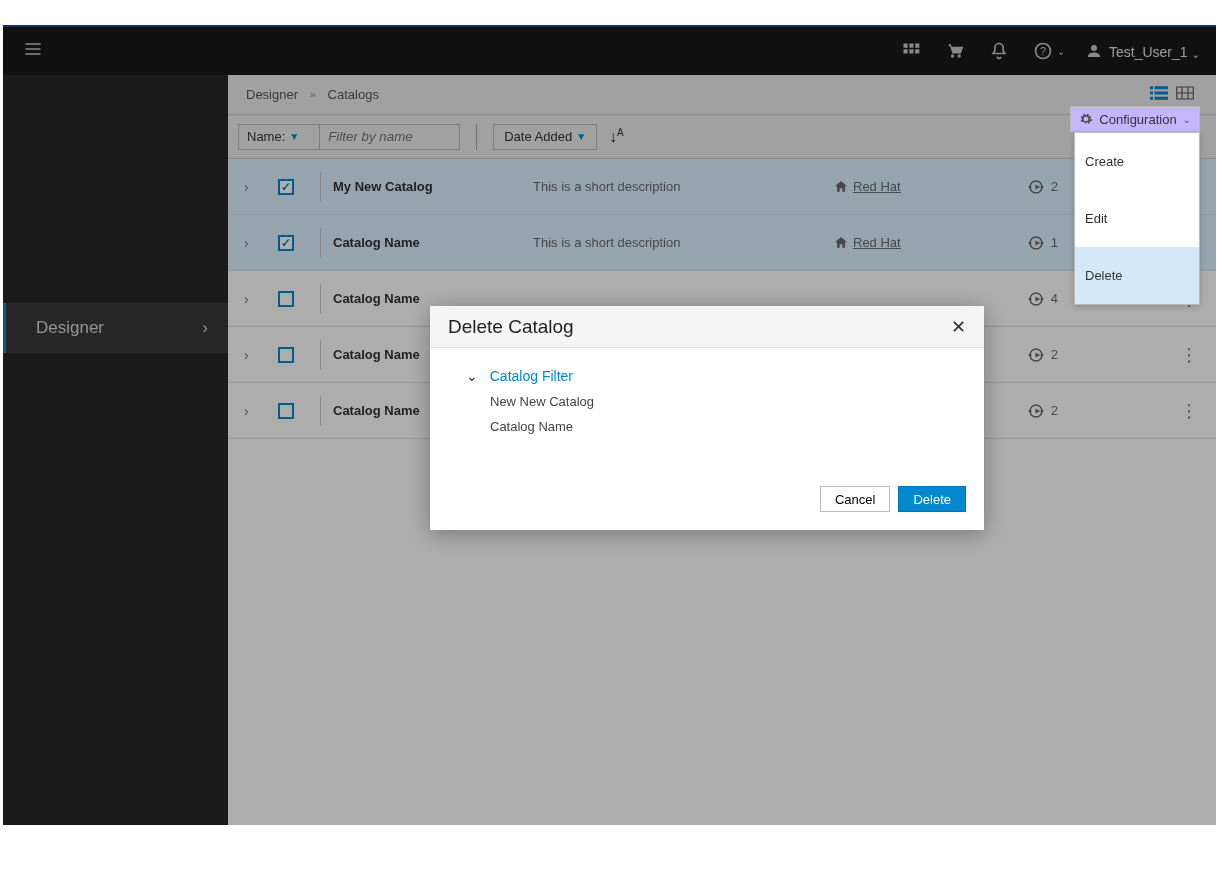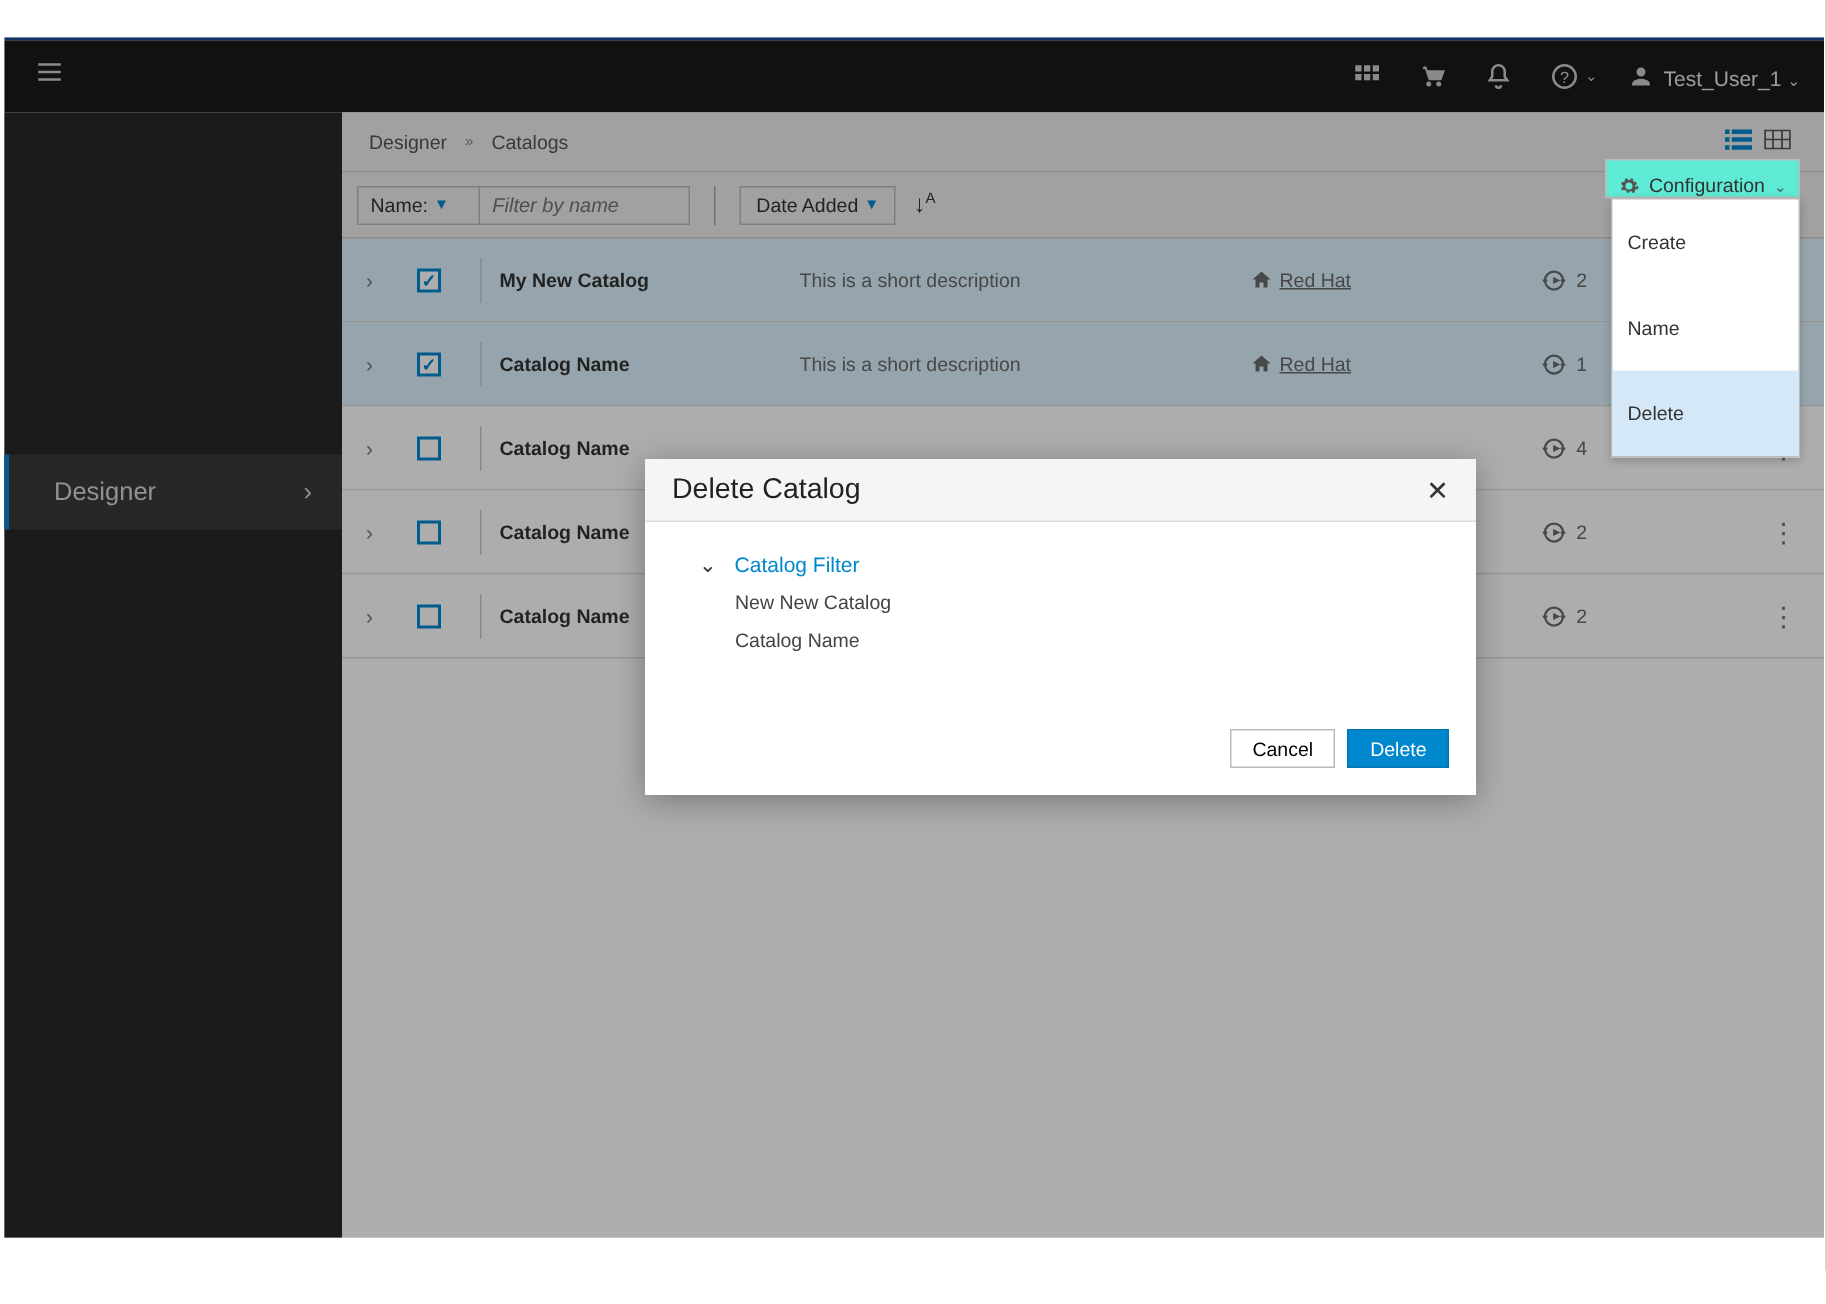--- a/index.html
+++ b/index.html
@@ -33,21 +33,21 @@
 
 
 .toolbar { height: 44px; display: flex; align-items: center; padding: 0 10px; background: #ededed; border-bottom: 1px solid #ccc; position: relative; }
 .filter-label-box { border: 1px solid #bbb; background: #ededed; height: 26px; display: flex; align-items: center; padding: 0 20px 0 8px; color: #333; }
 .filter-label-box .carv { color: #0088ce; margin-left: 4px; font-size: 10px; }
 .filter-input { border: 1px solid #bbb; border-left: none; height: 26px; width: 140px; padding: 0 8px; color: #999; font-style: italic; outline: none; background: #ededed; }
 .tb-sep { width: 1px; height: 26px; background: #aaa; margin: 0 16px; }
 .sort-btn { border: 1px solid #bbb; background: #ededed; height: 26px; padding: 0 10px; display: flex; align-items: center; cursor: pointer; color: #333; }
 .sort-btn .carv { color: #0088ce; margin-left: 4px; font-size: 10px; }
 .sort-dir { margin-left: 12px; cursor: pointer; font-size: 16px; color: #333; }
-.config-btn { margin-left: auto; border: 1px solid #bbb; background: #5eead4; height: 26px; padding: 0 8px; display: flex; align-items: flex-end; cursor: pointer; color: #333; }
+.config-btn { margin-left: auto; border: 1px solid #bbb; background: #c4b5fd; height: 26px; padding: 0 8px; display: flex; align-items: center; cursor: pointer; color: #333; }
 .config-btn svg { width: 14px; height: 14px; fill: #555; margin-right: 6px; }
 .config-caret { margin-left: 6px; font-size: 10px; color: #555; }
 .config-menu { position: absolute; right: 10px; top: 37px; width: 126px; background: #fff; border: 1px solid #bbb; box-shadow: 0 2px 6px rgba(0,0,0,.2); z-index: 5; }
 .config-menu div { padding: 21px 10px; cursor: pointer; font-size: 13px; }
 .config-menu div.hl { background: #d4e8f7; }
 
 
 .rows { flex: 1; background: #fff; }
 .row { display: flex; align-items: center; height: 56px; border-bottom: 1px solid #ddd; padding: 0 6px 0 16px; background: #fff; }
 .row.sel { background: #def3ff; }
@@ -266,21 +266,21 @@
 <div class="config-wrap">
   <div class="config-btn">
     <svg viewBox="0 0 24 24">
         <path d="M12 8a4 4 0 100 8 4 4 0 000-8zm9 4l2 1-1 3-2-.5a8 8 0 01-1.5 1.5l.5 2-3 1-1-2h-2l-1 2-3-1 .5-2A8 8 0 016 16.5L4 17l-1-3 2-1v-2l-2-1 1-3 2 .5A8 8 0 017.5 6L7 4l3-1 1 2h2l1-2 3 1-.5 2A8 8 0 0118 7.5l2-.5 1 3-2 1v2z"></path>
       </svg>
     <span>Configuration</span>
     <span class="config-caret">⌄</span>
   </div>
   <div class="config-menu">
     <div>Create</div>
-    <div>Name</div>
+    <div>Edit</div>
     <div class="hl">Delete</div>
   </div>
 </div>
 
 <div class="modal">
   <div class="modal-head">
     <h2>Delete Catalog</h2>
     <span class="modal-close">✕</span>
   </div>
   <div class="modal-body">

